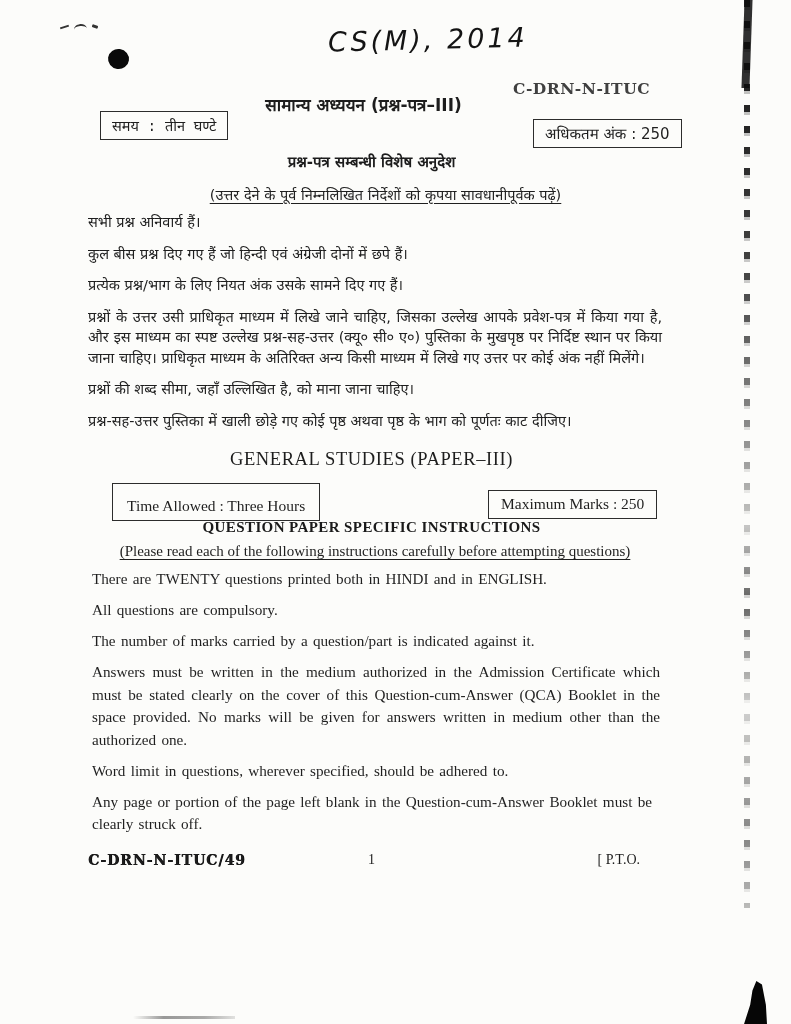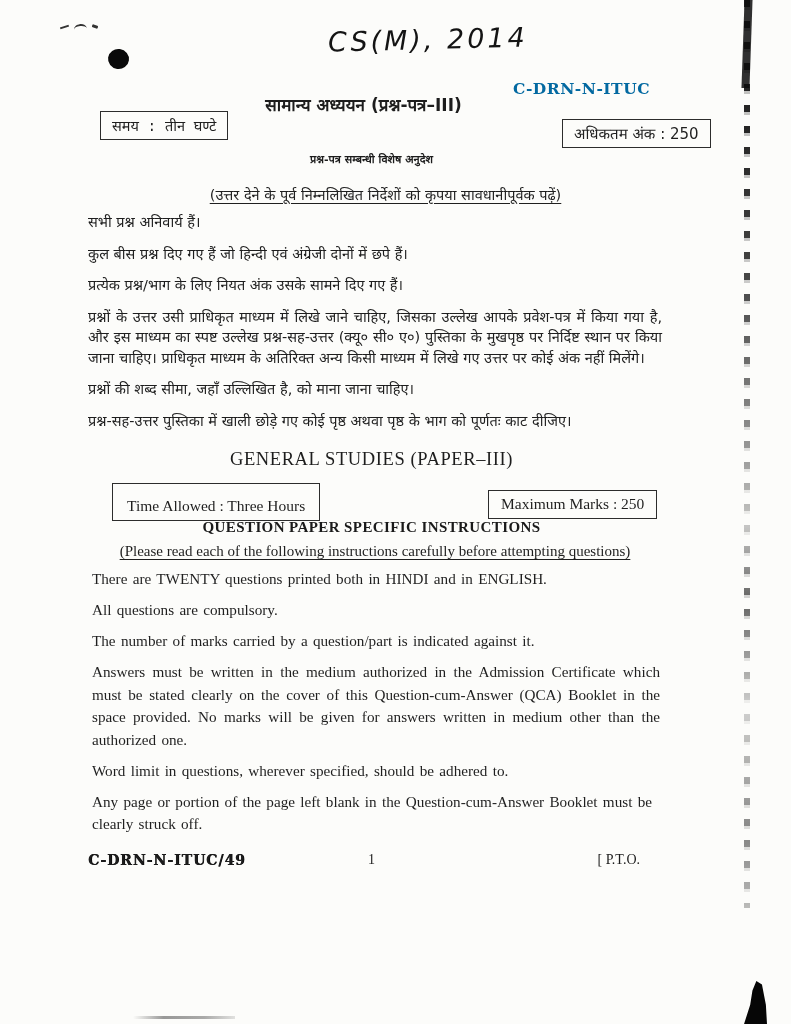--- a/index.html
+++ b/index.html
@@ -37,36 +37,36 @@
   
   .handwritten{
     position:absolute;left:328px;top:24px;
     font-family:"DejaVu Sans", sans-serif;font-style:italic;font-weight:500;
     font-size:27px;letter-spacing:3px;color:#141414;transform:rotate(-1.5deg);
     white-space:nowrap;
   }
   .paper-code{
     position:absolute;right:141px;top:79px;
     font-family:"DejaVu Serif", serif;font-weight:bold;font-size:15.5px;
-    letter-spacing:.5px;color:#0369a1;white-space:nowrap;margin-left:48px;
+    letter-spacing:.5px;color:#404040;white-space:nowrap;margin-left:48px;
   }
   .hindi{font-family:"DejaVu Sans", sans-serif;}
   .hindi-title{
     position:absolute;left:80px;top:93px;width:567px;text-align:center;
     font-weight:bold;font-size:17px;color:#1d1d1d;
   }
   .box{
     position:absolute;border:1.6px solid #2c2c2c;padding:3px 11px 4px;
     font-size:15px;color:#1f1f1f;background:transparent;white-space:nowrap;
   }
   .hindi-time-box{left:100px;top:111px;font-size:14.5px;font-family:Liberation Mono, monospace;}
-  .hindi-marks-box{left:562px;top:119px;font-size:15px;}
+  .hindi-marks-box{left:533px;top:119px;font-size:15px;}
   .hindi-heading{
     position:absolute;left:88px;top:151px;width:567px;text-align:center;
-    font-weight:bold;font-size:11px;color:#1c1c1c;
+    font-weight:bold;font-size:15px;color:#1c1c1c;
   }
   .hindi-note{
     position:absolute;left:88px;top:184px;width:567px;text-align:center;
     font-size:14.5px;color:#1f1f1f;
   }
   .hindi-note span{text-decoration:underline;text-underline-offset:3px;margin-left:28px;}
   .hindi-instructions{position:absolute;left:88px;top:212px;width:574px;}
   .hindi-instructions p{
     margin:0 0 11px;font-size:14.5px;line-height:20.5px;color:#1e1e1e;
   }

